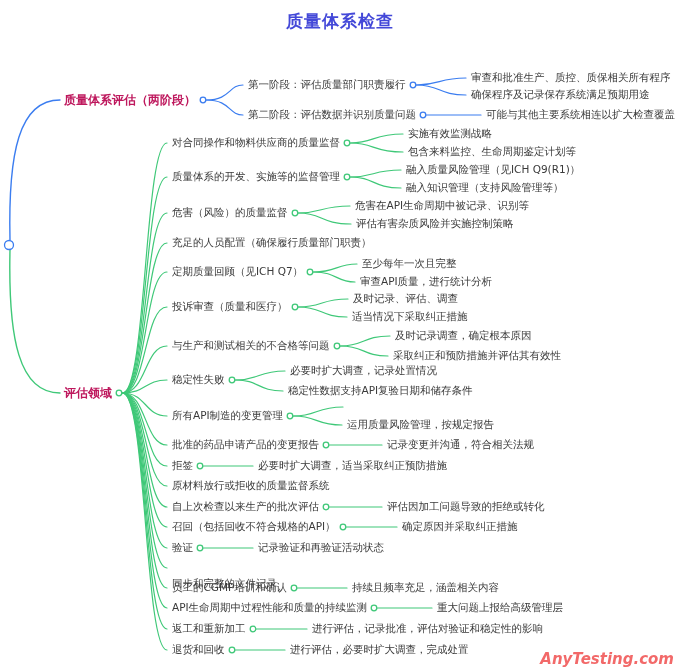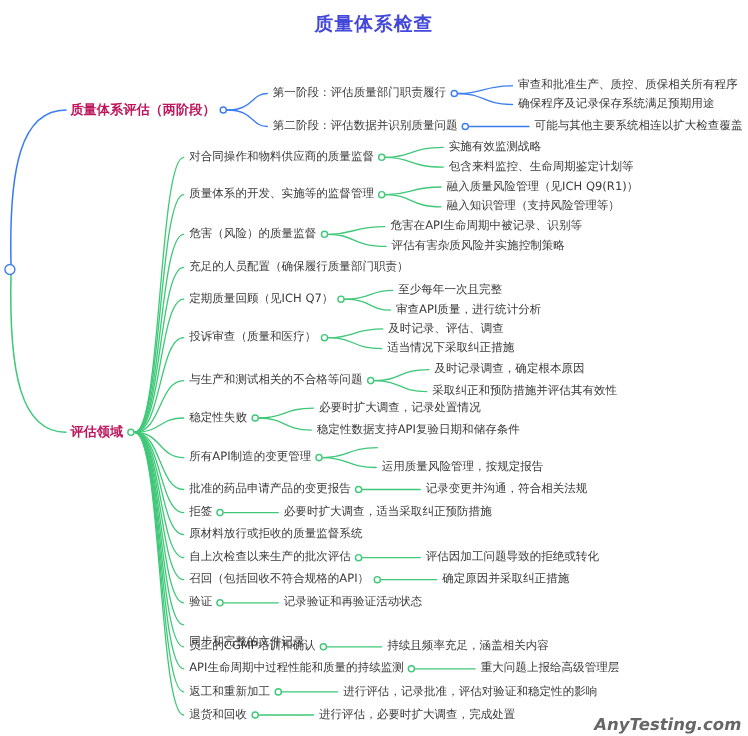--- a/index.html
+++ b/index.html
@@ -157,15 +157,15 @@
       <div class="node nodetext" style="left: 172px; top: 588px;">员工的CGMP培训和确认</div>
       <div class="node nodetext" style="left: 352px; top: 588px;">持续且频率充足，涵盖相关内容</div>
       <div class="node nodetext" style="left: 172px; top: 608px;">API生命周期中过程性能和质量的持续监测</div>
       <div class="node nodetext" style="left: 437px; top: 608px;">重大问题上报给高级管理层</div>
       <div class="node nodetext" style="left: 172px; top: 629px;">返工和重新加工</div>
       <div class="node nodetext" style="left: 312px; top: 629px;">进行评估，记录批准，评估对验证和稳定性的影响</div>
       <div class="node nodetext" style="left: 172px; top: 650px;">退货和回收</div>
       <div class="node nodetext" style="left: 290px; top: 650px;">进行评估，必要时扩大调查，完成处置</div>
     </div>
   <div id="wm">
-    <div id="wm-en" style="color: #404040;">AnyTesting.com</div>
+    <div id="wm-en" style="color: #ef4444;">AnyTesting.com</div>
   </div>
 </div>
 
 </body></html>

